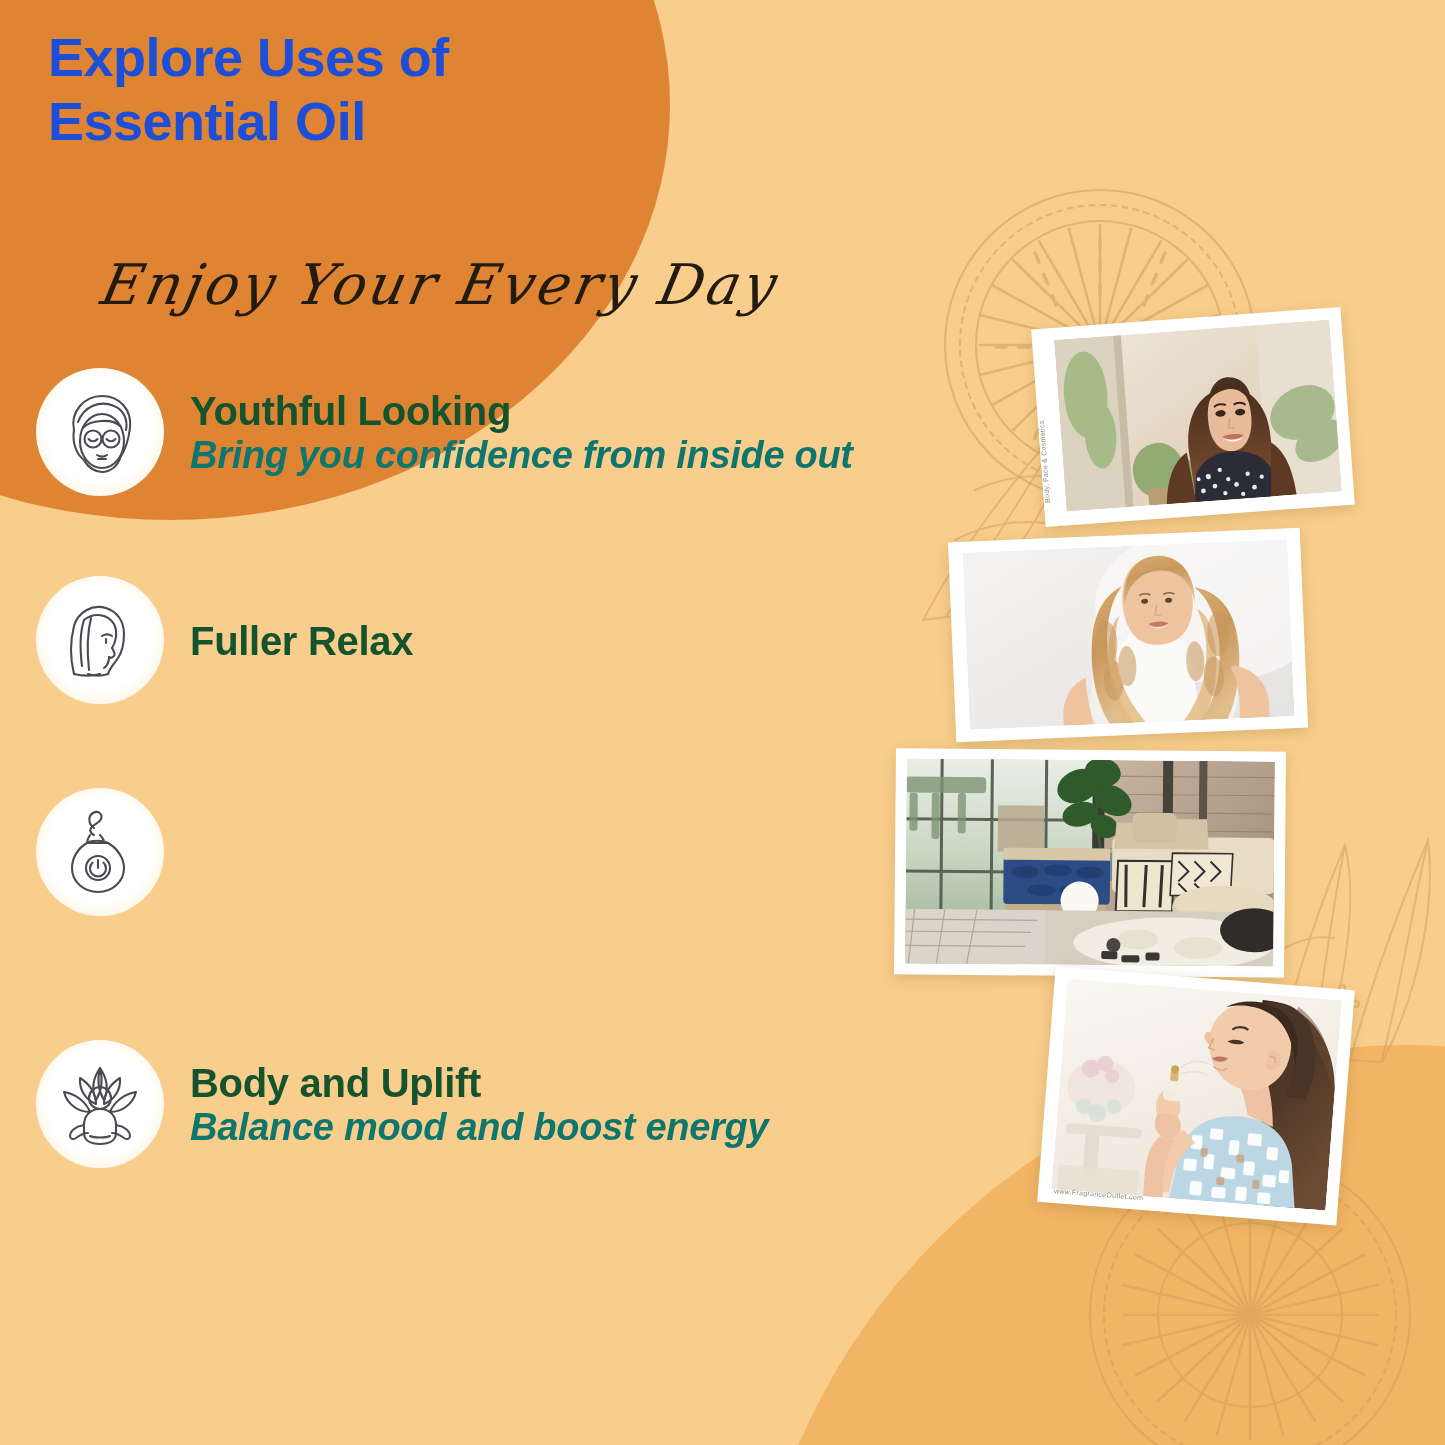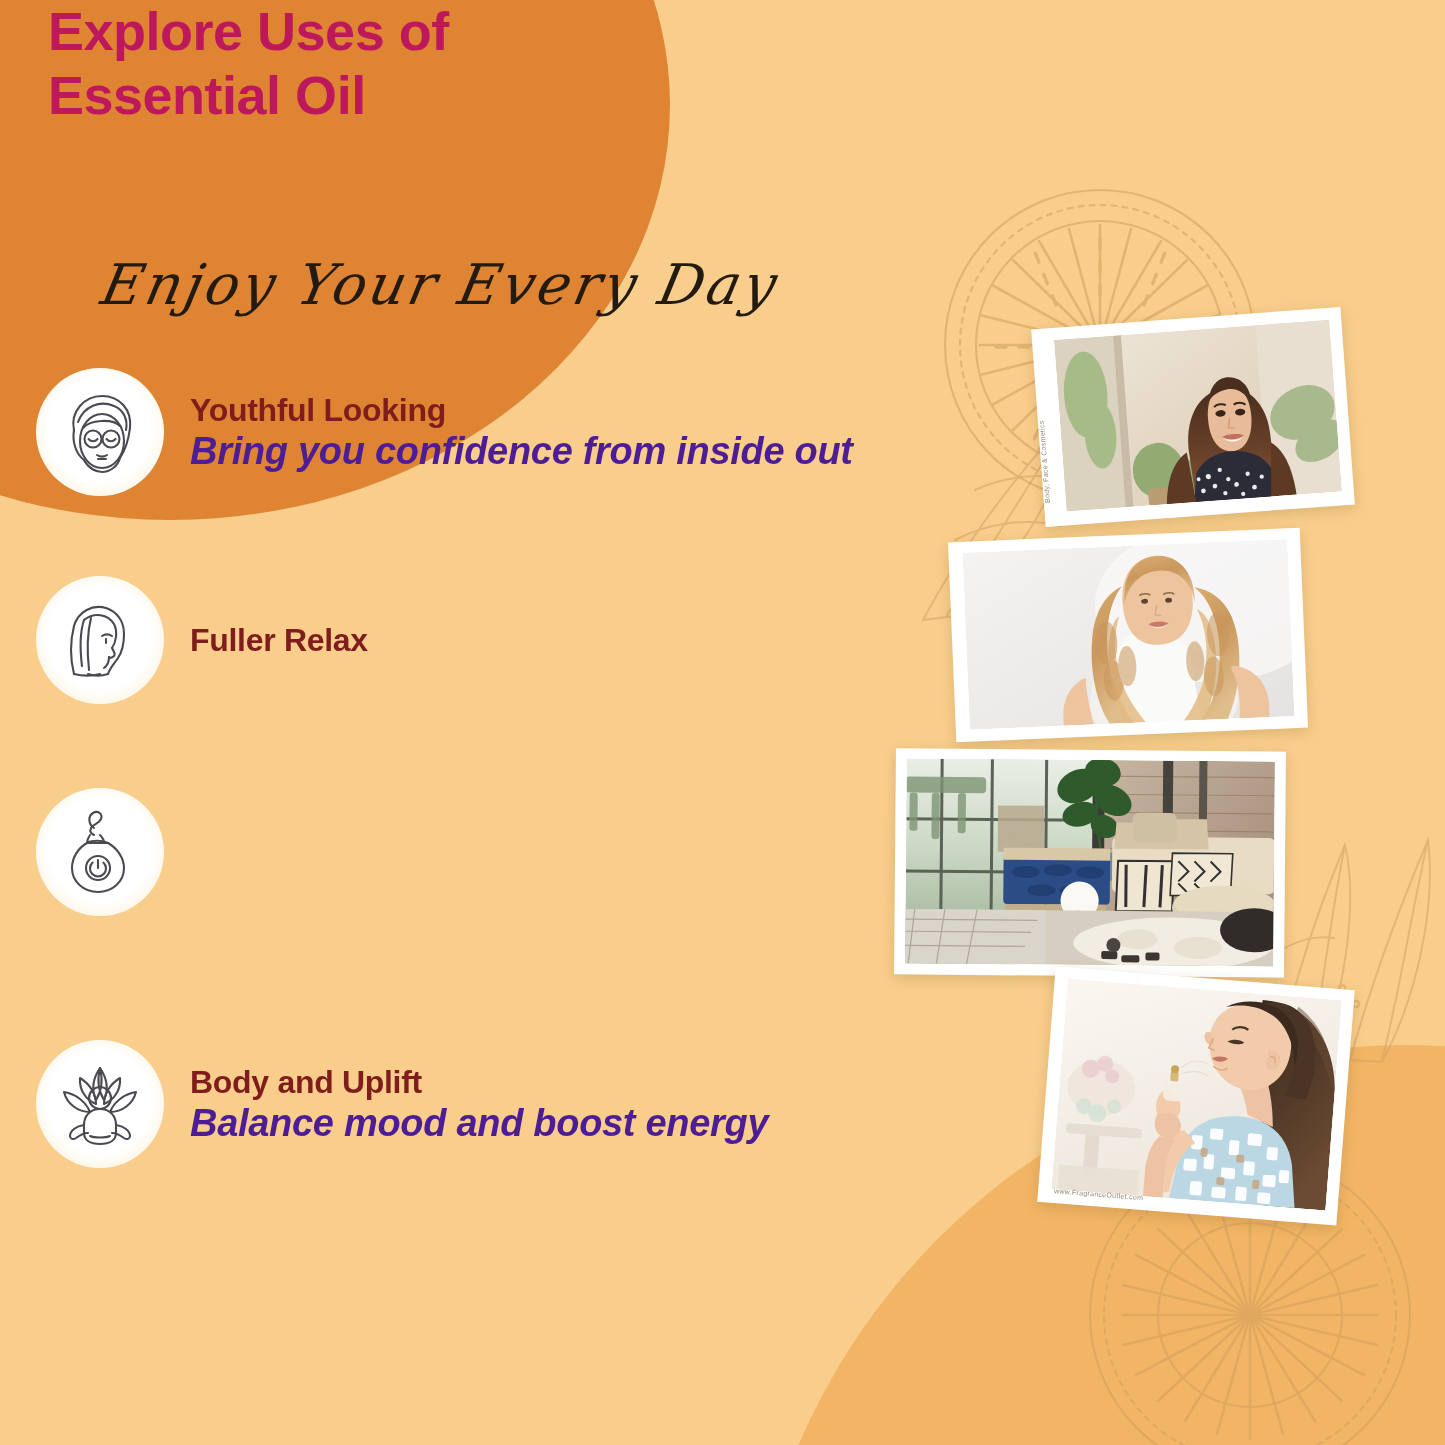--- a/index.html
+++ b/index.html
@@ -47,23 +47,23 @@
     left: -330px;
     top: -310px;
     width: 1000px;
     height: 830px;
     border-radius: 50%;
     background: #DF8433;
   }
   .header-title {
     position: absolute;
     left: 48px;
-    top: 0;
+    top: 26px;
     width: 560px;
-    color: #be185d;
+    color: #1d4ed8;
     font-size: 54px;
     font-weight: bold;
     line-height: 1.18;
     letter-spacing: -0.5px;
     white-space: pre-line;
   }
 
   
   .tagline {
     position: absolute;
@@ -105,32 +105,32 @@
     background: radial-gradient(circle at 50% 48%,
                 #FFFFFF 0%, #FFFFFF 56%, #FEF6E6 76%, rgba(249,206,140,0) 100%);
     display: flex;
     align-items: center;
     justify-content: center;
   }
   .icon-badge svg { display: block; }
 
   .feature-text { padding-top: 2px; }
   .feature-title {
-    font-size: 32px;
+    font-size: 40px;
     font-weight: bold;
-    color: #7f1d1d;
+    color: #14532d;
     line-height: 1.12;
     letter-spacing: -0.3px;
     white-space: nowrap;
   }
   .feature-sub {
     font-size: 38px;
     font-weight: bold;
     font-style: italic;
-    color: #4c1d95;
+    color: #0f766e;
     line-height: 1.16;
     letter-spacing: -0.3px;
     white-space: nowrap;
   }
 
   
   .photo {
     position: absolute;
     background: #ffffff;
     box-shadow: 0 4px 14px rgba(120, 80, 25, 0.22);

